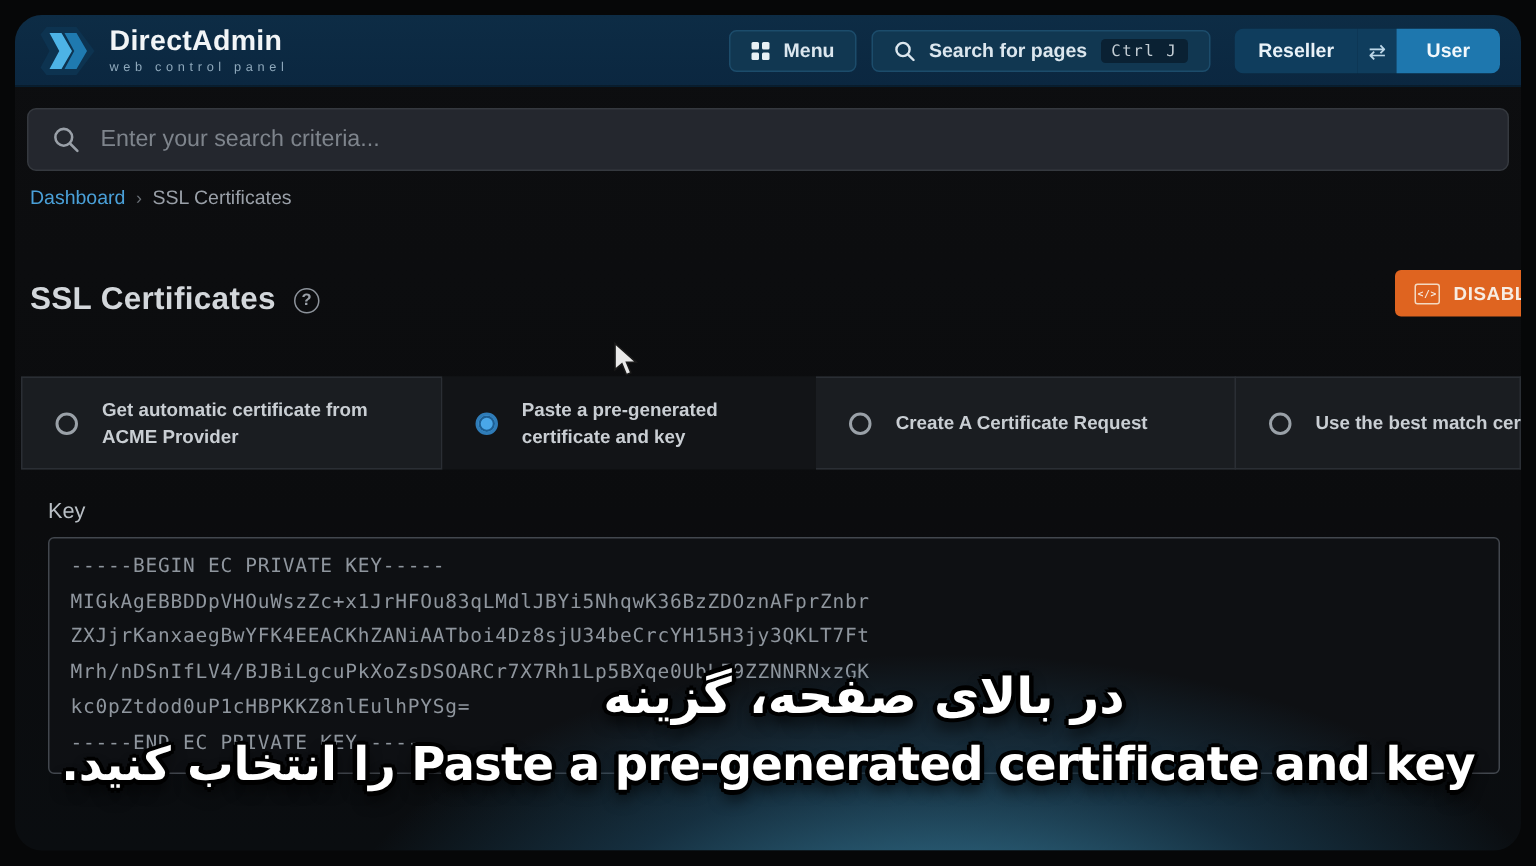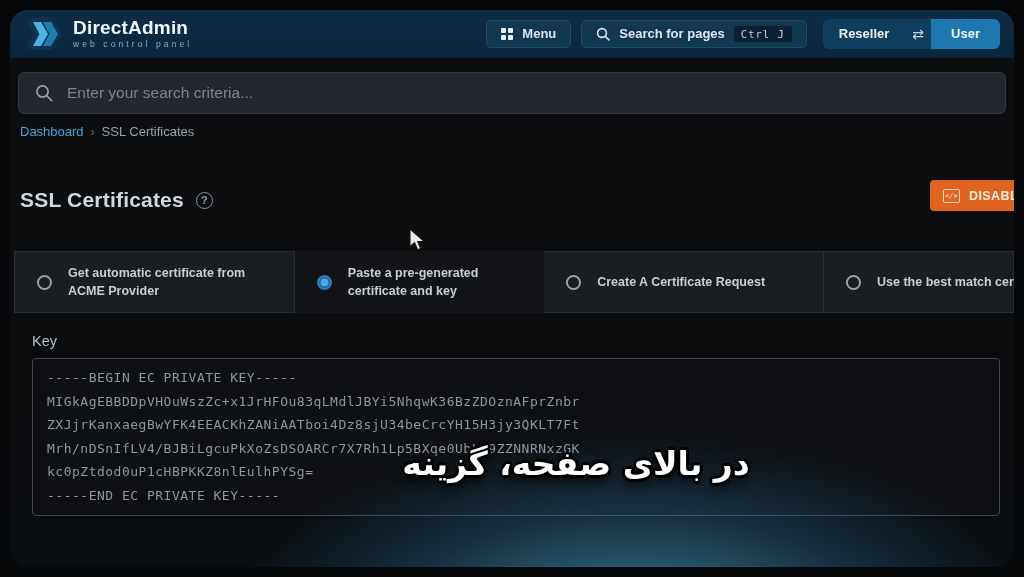--- a/index.html
+++ b/index.html
@@ -235,14 +235,15 @@
 
     <svg class="cursor" width="18" height="24" viewBox="0 0 18 24">
       <path d="M2 1 L2 18.5 L6.6 14.6 L9.6 21.8 L12.6 20.5 L9.7 13.6 L16 13.4 Z" fill="#e9e9e9" stroke="#1a1a1a" stroke-width="1.1"></path>
     </svg>
 
     <div class="glow"></div>
   </div>
 
   <div class="overlay">
     <div class="cap cap-line1">در بالای صفحه، گزینه</div>
+    <div class="cap cap-line2">Paste a pre-generated certificate and key را انتخاب کنید.</div>
   </div>
 </div>
 
 </body></html>

